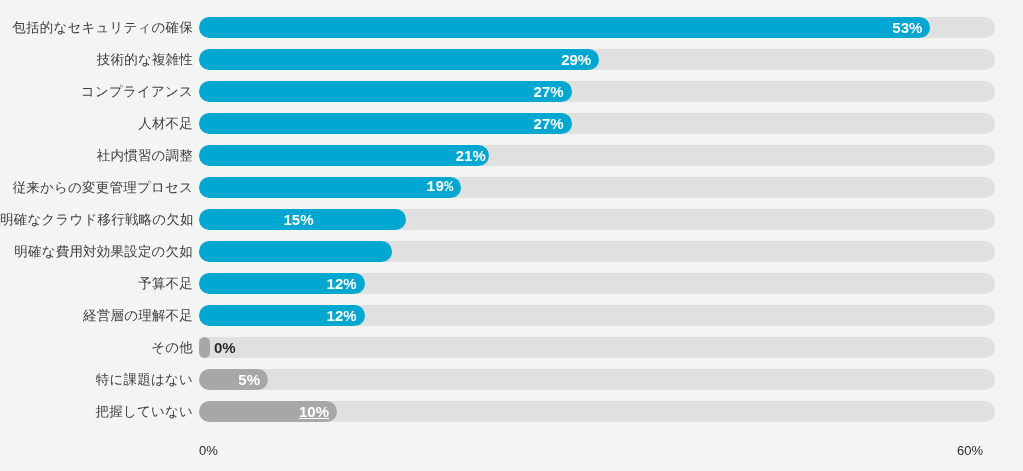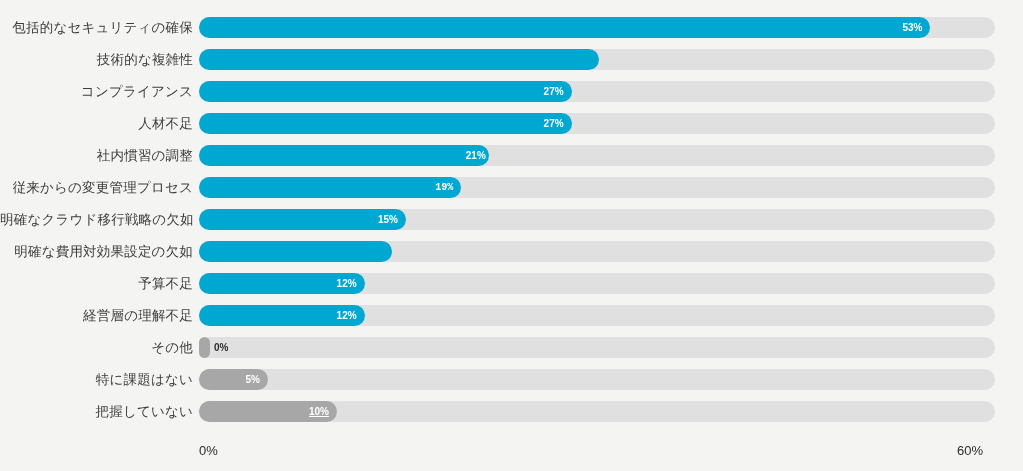--- a/index.html
+++ b/index.html
@@ -68,21 +68,21 @@
     box-sizing: border-box;
   }
   .bar.gray {
     background: #a7a7a7;
   }
   .bar-value {
     position: absolute;
     top: 0;
     height: 21px;
     line-height: 21px;
-    font-size: 10px;
+    font-size: 15px;
     font-weight: bold;
     color: #ffffff;
     white-space: nowrap;
   }
   .bar-value.inside {
     right: 8px;
   }
   .bar-value.outside {
     color: #2b2b2b;
     left: 10px;
@@ -117,20 +117,21 @@
           <div class="track"></div>
           <div class="bar" style="width: 731.4px;"></div>
           <span class="bar-value inside" style="left: 0px; width: 731.4px; text-align: right; box-sizing: border-box; padding-right: 8px;">53%</span>
         </div>
       </div>
       <div class="row">
         <div class="row-label">技術的な複雑性</div>
         <div class="track-wrap">
           <div class="track"></div>
           <div class="bar" style="width: 400.2px;"></div>
+          <span class="bar-value inside" style="left: 0px; width: 400.2px; text-align: right; box-sizing: border-box; padding-right: 8px;">29%</span>
         </div>
       </div>
       <div class="row">
         <div class="row-label">コンプライアンス</div>
         <div class="track-wrap">
           <div class="track"></div>
           <div class="bar" style="width: 372.6px;"></div>
           <span class="bar-value inside" style="left: 0px; width: 372.6px; text-align: right; box-sizing: border-box; padding-right: 8px;">27%</span>
         </div>
       </div>
@@ -156,21 +157,21 @@
           <div class="track"></div>
           <div class="bar" style="width: 262.2px;"></div>
           <span class="bar-value inside" style="left: 0px; width: 262.2px; text-align: right; box-sizing: border-box; padding-right: 8px; font-family: Liberation Mono, monospace;">19%</span>
         </div>
       </div>
       <div class="row">
         <div class="row-label">明確なクラウド移行戦略の欠如</div>
         <div class="track-wrap">
           <div class="track"></div>
           <div class="bar" style="width: 207px;"></div>
-          <span class="bar-value inside" style="left: 0px; width: 207px; text-align: right; box-sizing: border-box; padding-right: 8px;">15%</span>
+          <span class="bar-value inside" style="left: 0px; width: 207px; text-align: center; box-sizing: border-box; padding-right: 8px;">15%</span>
         </div>
       </div>
       <div class="row">
         <div class="row-label">明確な費用対効果設定の欠如</div>
         <div class="track-wrap">
           <div class="track"></div>
           <div class="bar" style="width: 193.2px;"></div>
           <span class="bar-value inside" style="left: 0px; width: 193.2px; text-align: right; box-sizing: border-box; padding-right: 15px; margin-top: 36px;">14%</span>
         </div>
       </div>

